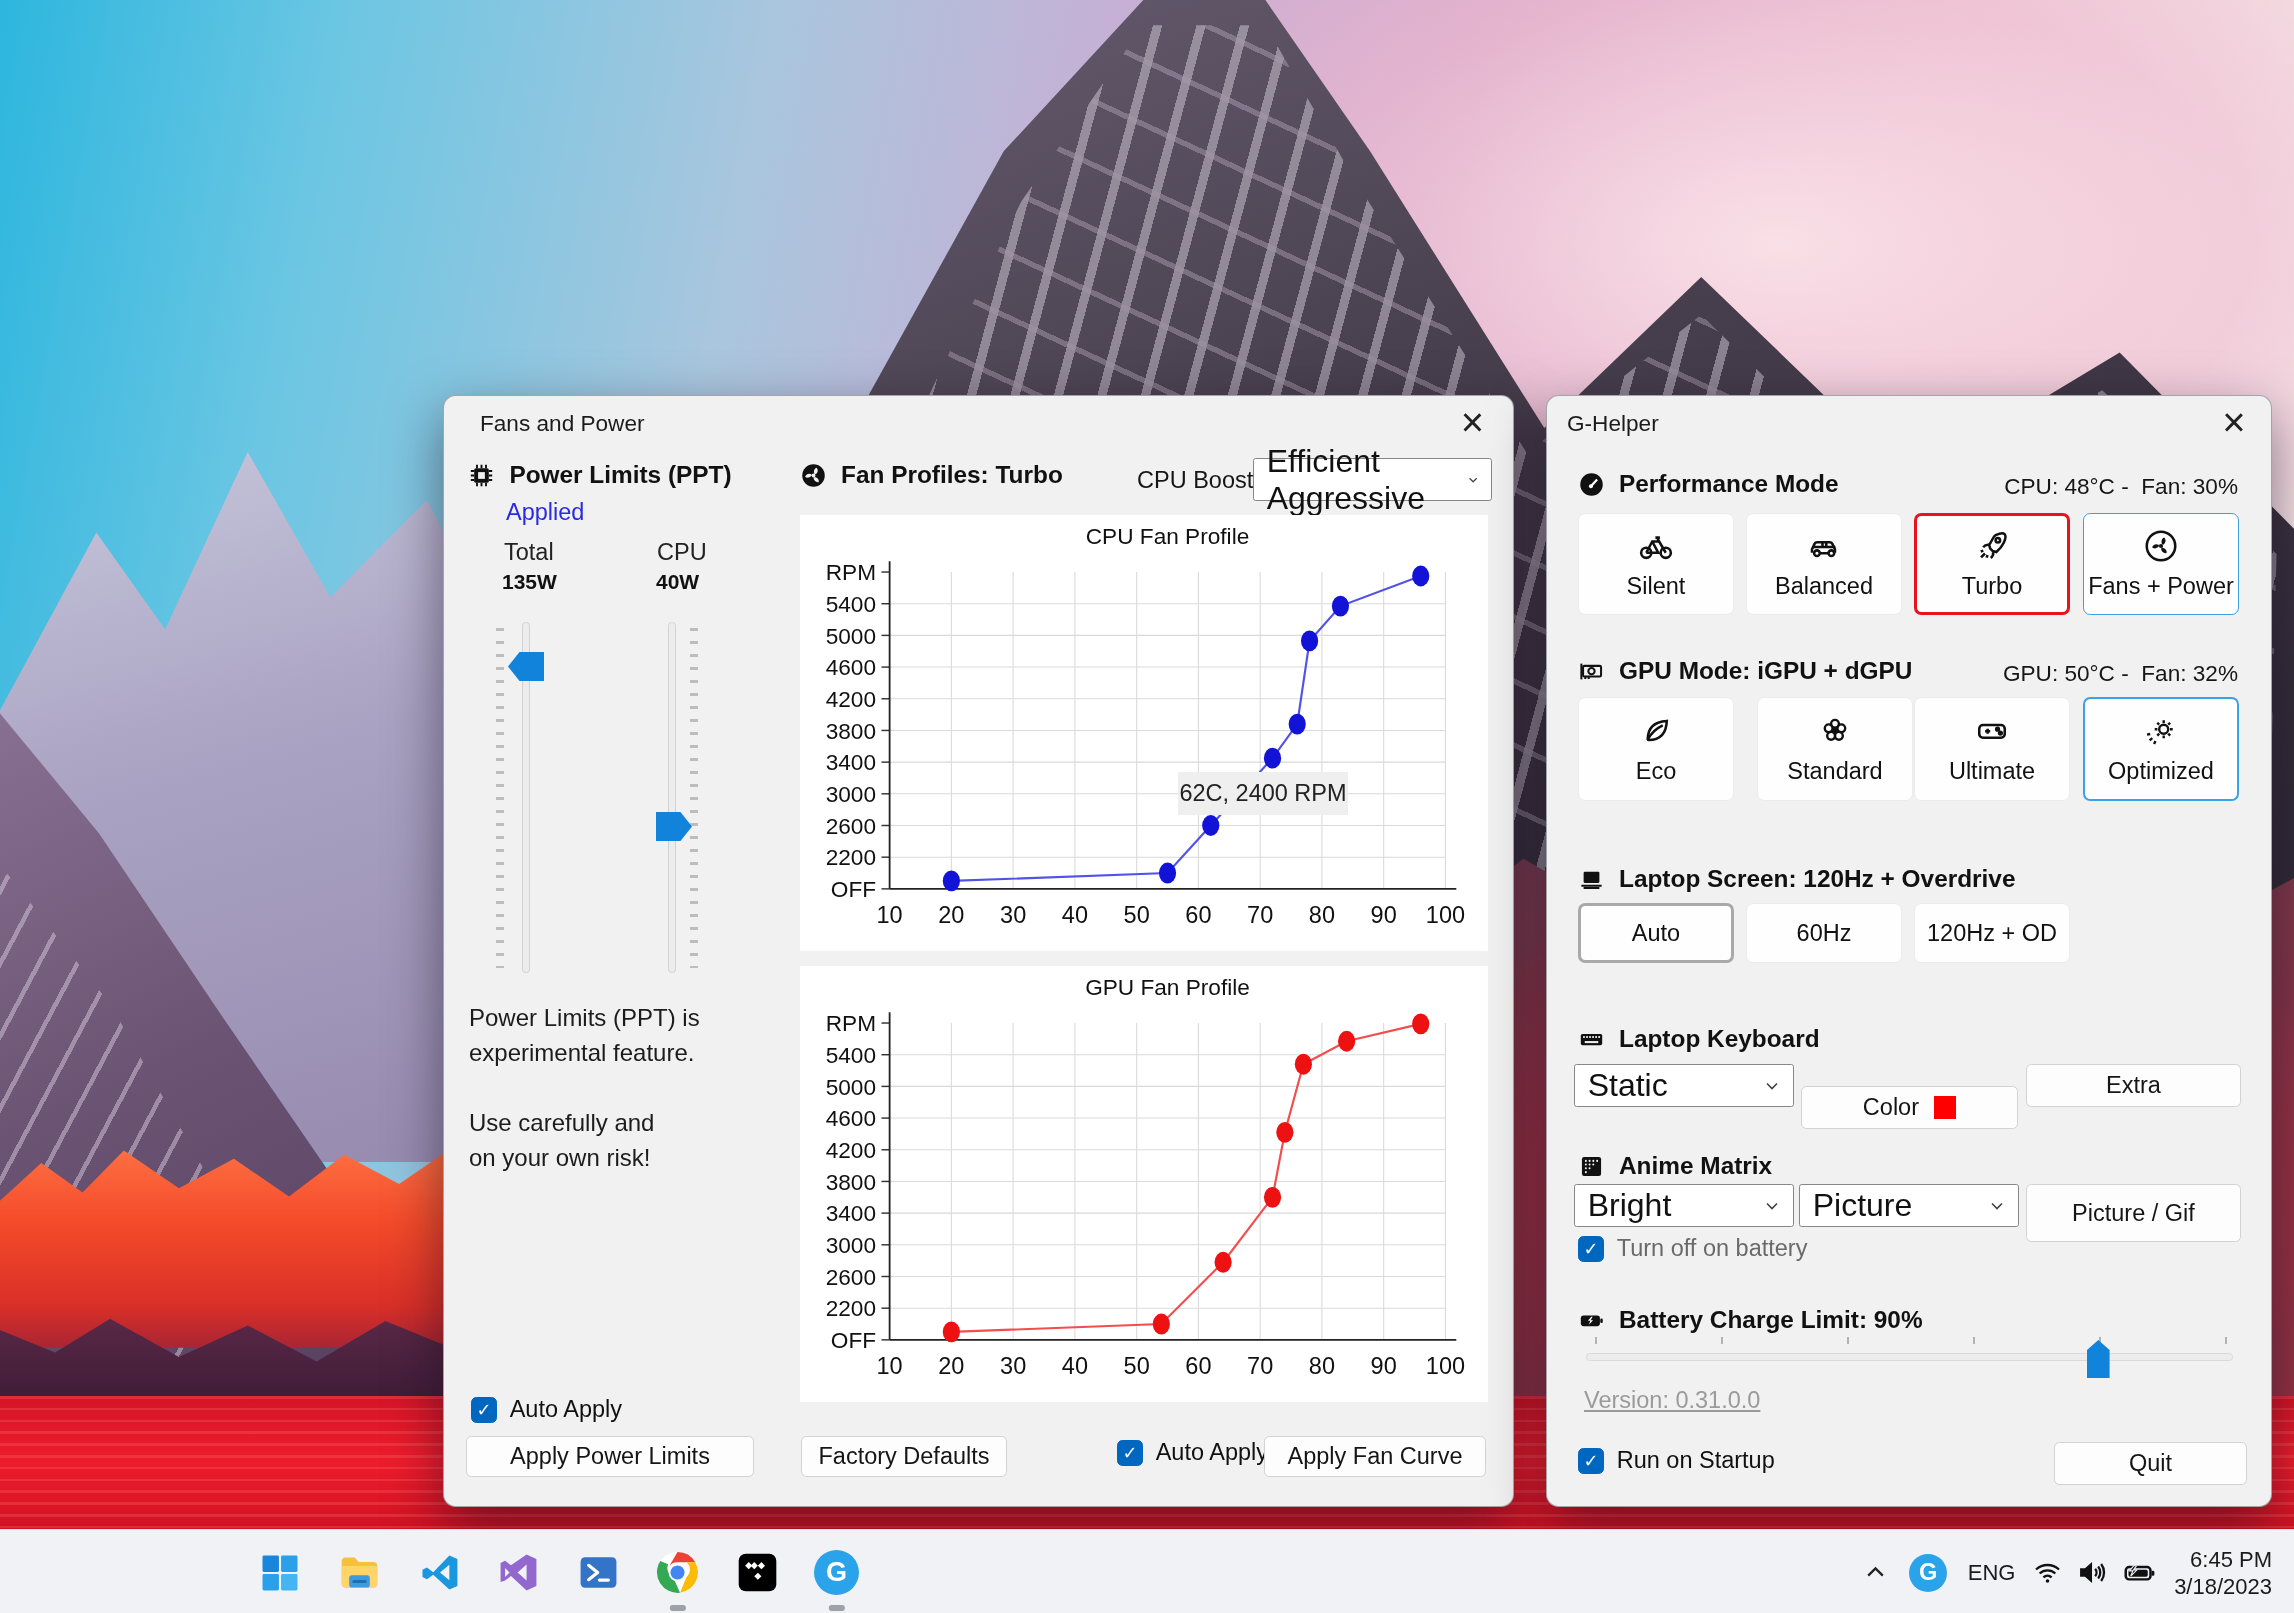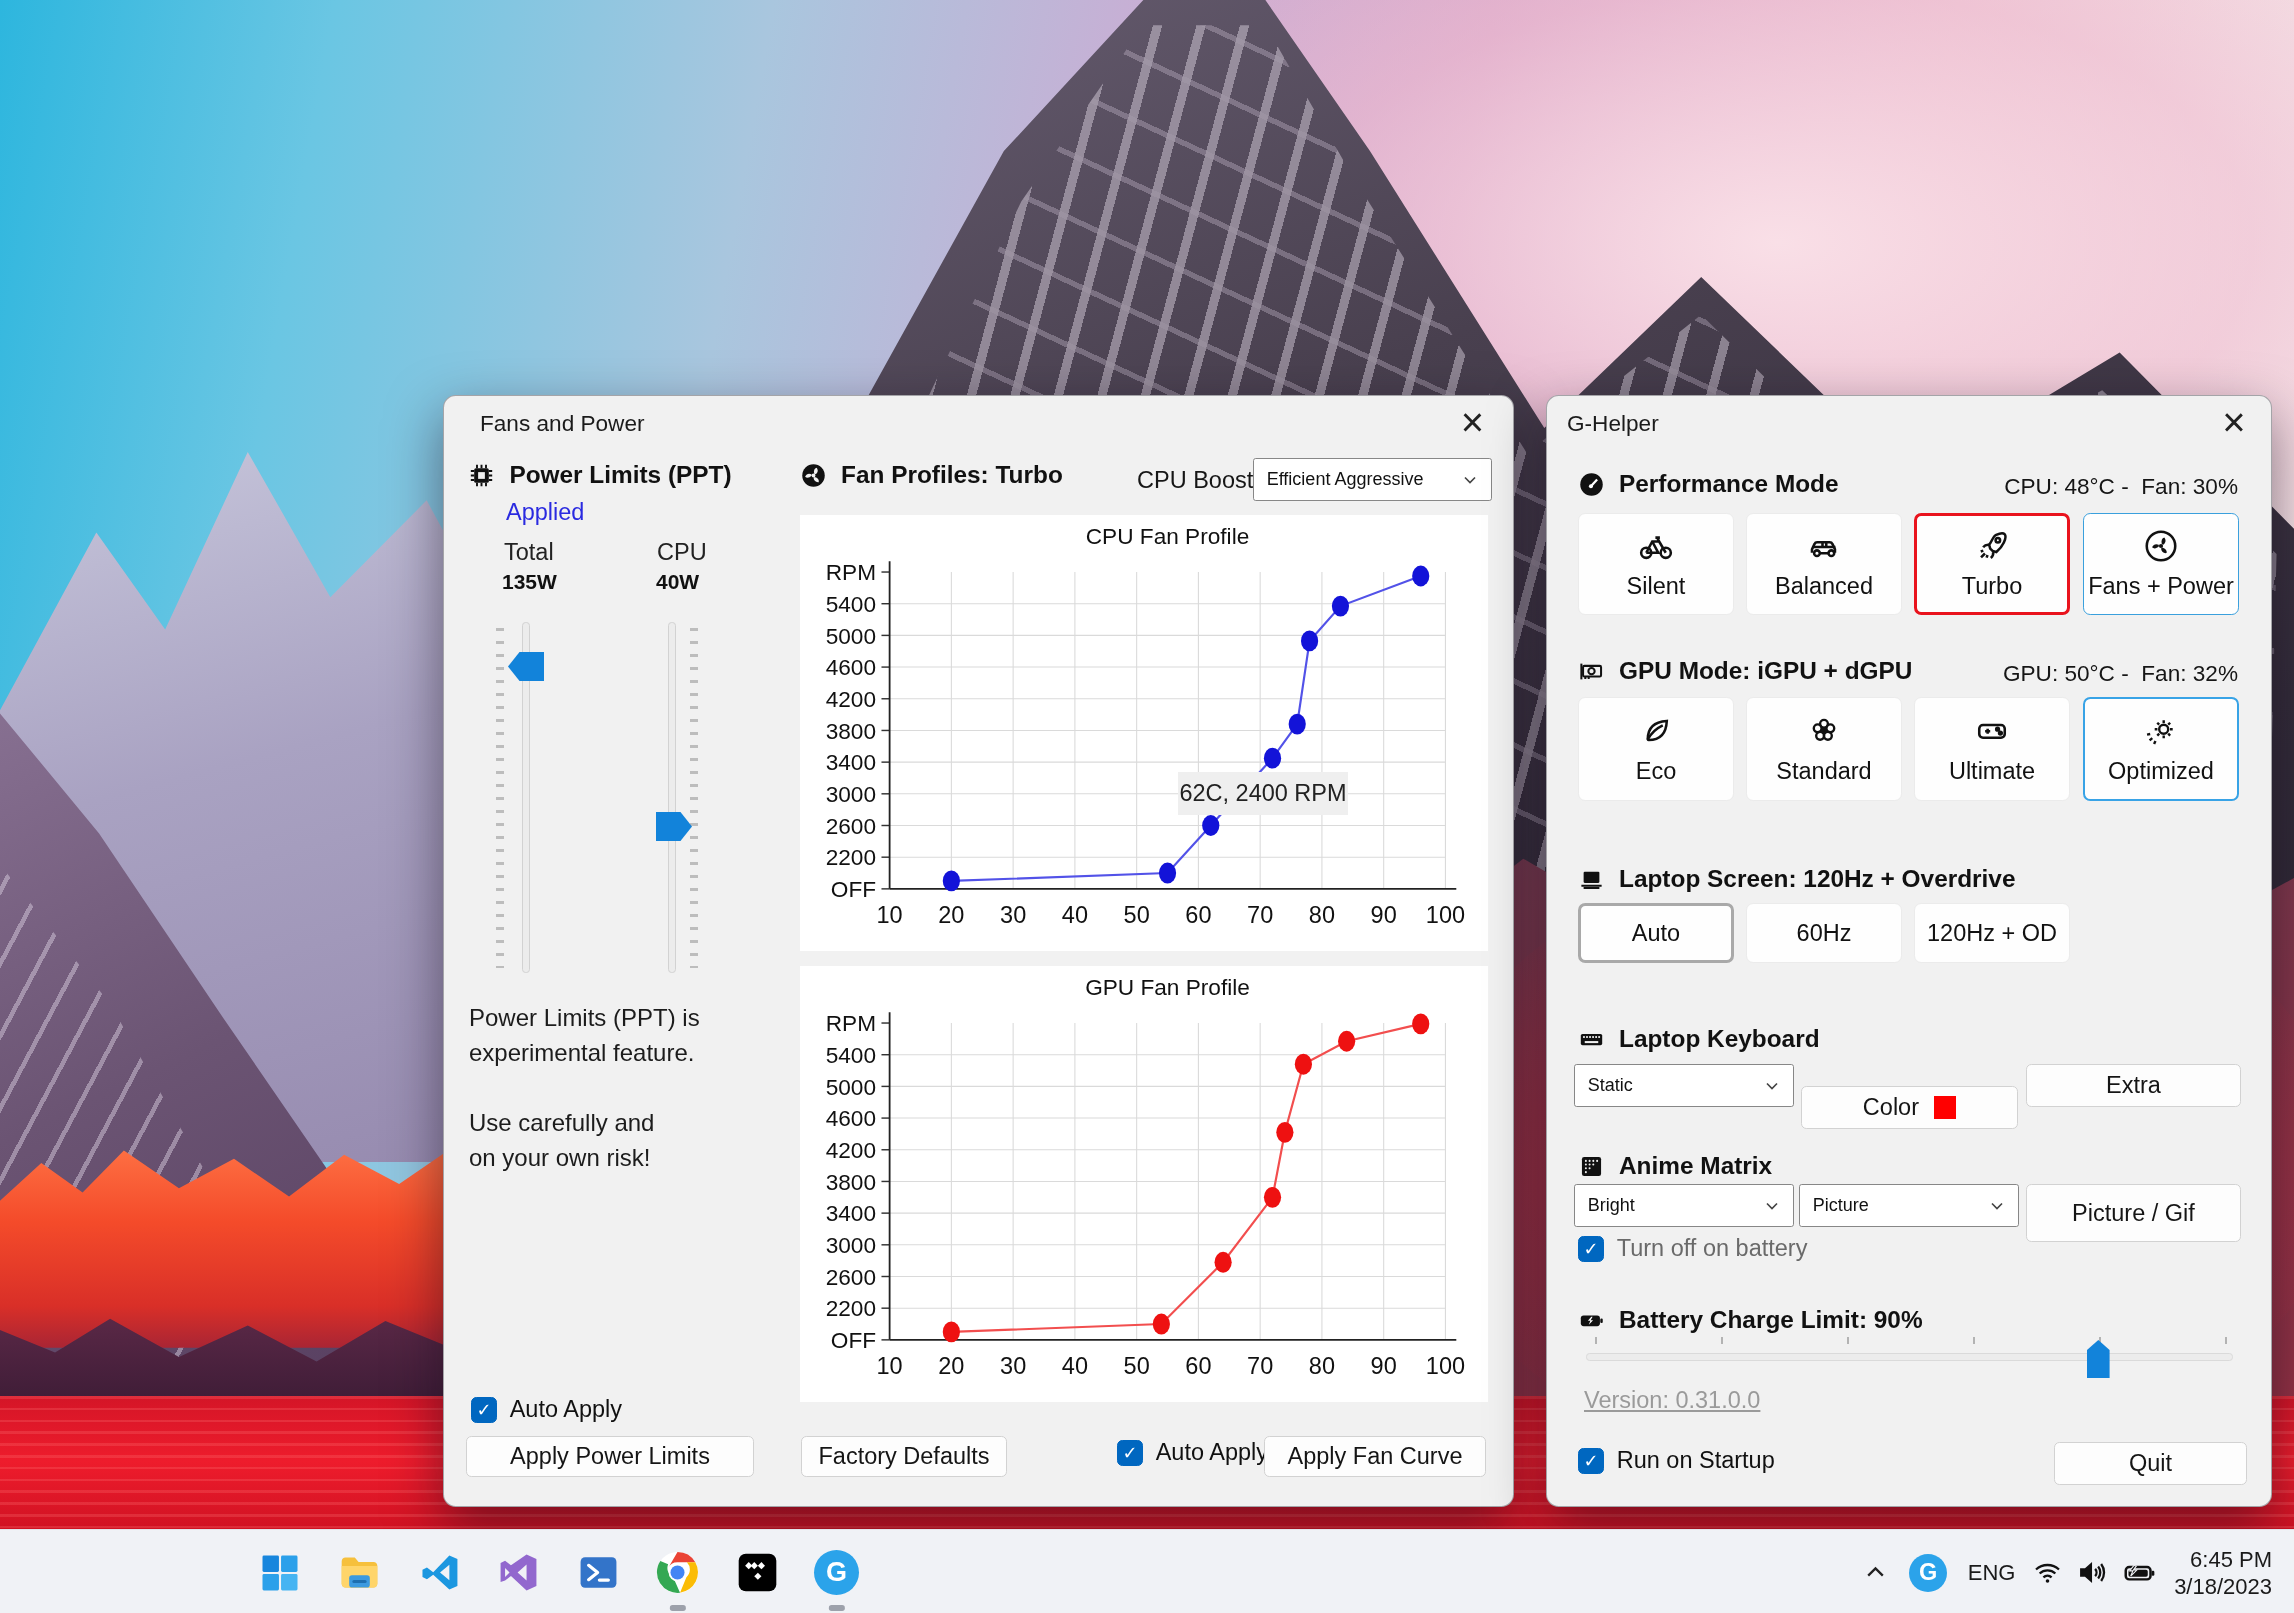--- a/index.html
+++ b/index.html
@@ -70,21 +70,21 @@
   .warn { position:absolute; font-size:24px; line-height:35px; color:#1c1c1c; }
 
   .cb { width:26px; height:26px; border-radius:5.4px; background:#0067c0; border:0.9px solid #0067c0;
     display:flex; align-items:center; justify-content:center; color:#fff; font-size:18px; flex:0 0 auto; }
   .cb-row { position:absolute; display:flex; align-items:center; gap:12.7px; font-size:23.5px; }
 
   .btn { position:absolute; display:flex; align-items:center; justify-content:center;
     background:#fdfdfd; border:0.9px solid #d2d2d2; border-radius:5.4px; font-size:23.5px; color:#151515; }
 
   .combo { position:absolute; display:flex; align-items:center; justify-content:space-between;
-    background:#fff; border:0.9px solid #878787; border-radius:2.7px; font-size:18px; padding:0 11px 0 12.7px; }
+    background:#fff; border:0.9px solid #878787; border-radius:2.7px; font-size:32px; padding:0 11px 0 12.7px; }
   .combo svg { width:20px; height:20px; }
 
   .chart-panel { position:absolute; width:688px; height:436px; background:#fff; }
   .chart-panel svg { position:absolute; inset:0; }
   .tooltip { position:absolute; left:378px; top:257px; width:170px; height:43px; background:#efefef;
     display:flex; align-items:center; justify-content:center; font-size:23.5px; color:#222; }
 
   
   .modebtn { position:absolute; width:156px; display:flex; flex-direction:column; align-items:center; justify-content:center;
     gap:9px; background:#fefefe; border:0.9px solid #ebebeb; border-radius:7.2px; font-size:23.5px; color:#111; }
@@ -406,21 +406,21 @@
     </div>
     <div class="sec-status" style="right:33px; top:265px;">GPU: 50°C -  Fan: 32%</div>
 
     <div class="modebtn" style="left:31px; top:301px; height:104px;">
       <svg viewBox="0 0 24 24" fill="none" stroke="#111" stroke-width="1.7">
         <path d="M6.5 17.5C6.5 9.5 11 5.8 19.2 5.3c-.4 8.2-4 12.7-12 12.7-.3 0-.5 0-.7-.5z"></path>
         <path d="M6.5 17.5C9 13.2 12 10.3 16.5 8.2"></path>
       </svg>
       <span>Eco</span>
     </div>
-    <div class="modebtn" style="left:199px; top:301px; height:104px;">
+    <div class="modebtn" style="left:210px; top:301px; height:104px;">
       <svg viewBox="0 0 24 24" fill="none" stroke="#111" stroke-width="1.6">
         <circle cx="12" cy="7.2" r="2.6"></circle>
           <circle cx="7.8" cy="10.2" r="2.6"></circle>
           <circle cx="16.2" cy="10.2" r="2.6"></circle>
         <circle cx="9.4" cy="15.2" r="2.6"></circle>
           <circle cx="14.6" cy="15.2" r="2.6"></circle>
           <circle cx="12" cy="11.5" r="1.5" fill="#111"></circle>
       </svg>
       <span>Standard</span>
     </div>

